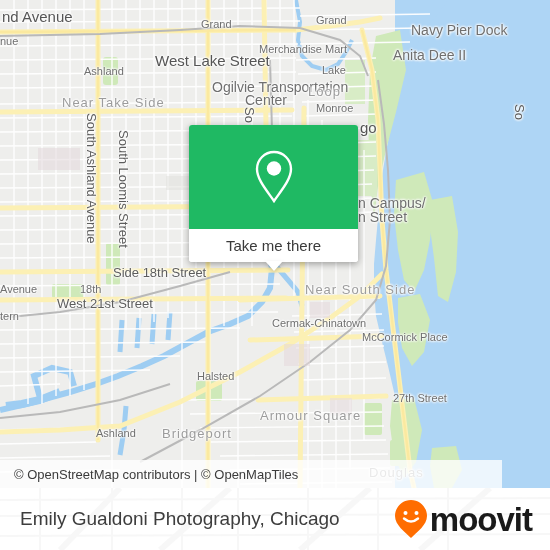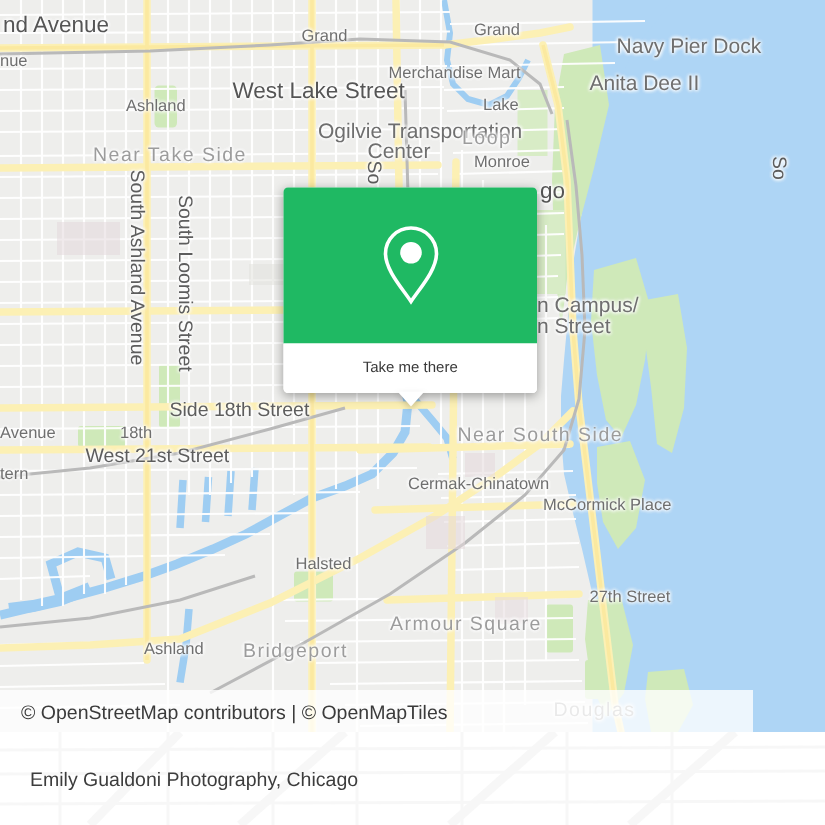--- a/index.html
+++ b/index.html
@@ -57,21 +57,21 @@
     box-shadow:0 2px 7px rgba(0,0,0,0.35);
     background:#fff;
   }
   #card .green{
     background:#1fb963;height:104px;
     border-radius:3px 3px 0 0;
     display:flex;align-items:center;justify-content:center;
   }
   #card .label{
     height:33px;display:flex;align-items:center;justify-content:center;
-    font-size:10px;color:#3a3a3a;border-radius:0 0 3px 3px;background:#fff;
+    font-size:15px;color:#3a3a3a;border-radius:0 0 3px 3px;background:#fff;
   }
   #card .tip{
     position:absolute;left:50%;margin-left:-9px;bottom:-9px;
     width:0;height:0;
     border-left:9px solid transparent;
     border-right:9px solid transparent;
     border-top:10px solid #fff;
     filter:drop-shadow(0 2px 2px rgba(0,0,0,0.18));
   }
   .pin-svg{display:block;}
@@ -82,21 +82,21 @@
     background:#ffffff;
     display:flex;align-items:center;justify-content:space-between;
     overflow:hidden;
   }
   #footer .ghost{
     position:absolute;left:0;top:-488px;width:550px;height:550px;
     opacity:0.055;pointer-events:none;
   }
   #footer-title{
     position:relative;z-index:2;
-    font-size:13px;color:#3d3d3d;padding-left:20px;white-space:nowrap;
+    font-size:19px;color:#3d3d3d;padding-left:20px;white-space:nowrap;
   }
   #brand{
     position:relative;z-index:2;display:flex;align-items:center;
     padding-right:18px;gap:2px;
   }
   #brand .word{
     font-size:33px;font-weight:bold;color:#1a1a1a;letter-spacing:-1px;
     font-family:"Liberation Sans",sans-serif;line-height:1;
   }
 </style>
@@ -359,15 +359,24 @@
         <line x1="448" y1="488" x2="448" y2="550"></line>
         <path d="M60,550 L120,488" stroke-width="6"></path>
         <path d="M160,550 L230,488" stroke-width="6"></path>
         <path d="M300,550 L370,488" stroke-width="6"></path>
         <path d="M420,550 L490,488" stroke-width="6"></path>
       </g>
     </svg>
 
     <div id="footer-title">Emily Gualdoni Photography, Chicago</div>
 
+    <div id="brand">
+      <svg width="34" height="40" viewBox="0 0 34 40">
+        <path d="M17 1 C8.2 1 1 8.2 1 17 C1 26 11 33 17 39 C23 33 33 26 33 17 C33 8.2 25.8 1 17 1 Z" fill="#ff6d00"></path>
+        <circle cx="11.5" cy="14" r="2" fill="#ffffff"></circle>
+        <circle cx="22.5" cy="14" r="2" fill="#ffffff"></circle>
+        <path d="M10 19.5 Q17 25.5 24 19.5" stroke="#ffffff" stroke-width="2.4" fill="none" stroke-linecap="round"></path>
+      </svg>
+      <span class="word">moovit</span>
+    </div>
   </div>
 
 </div>
 
 </body></html>

